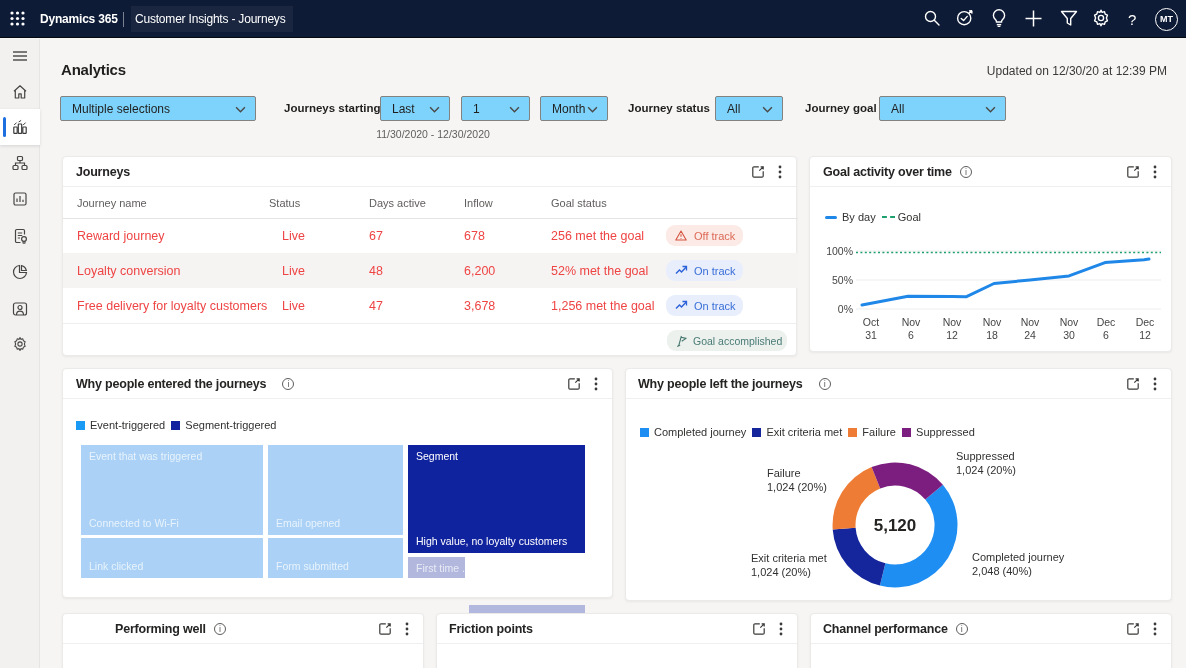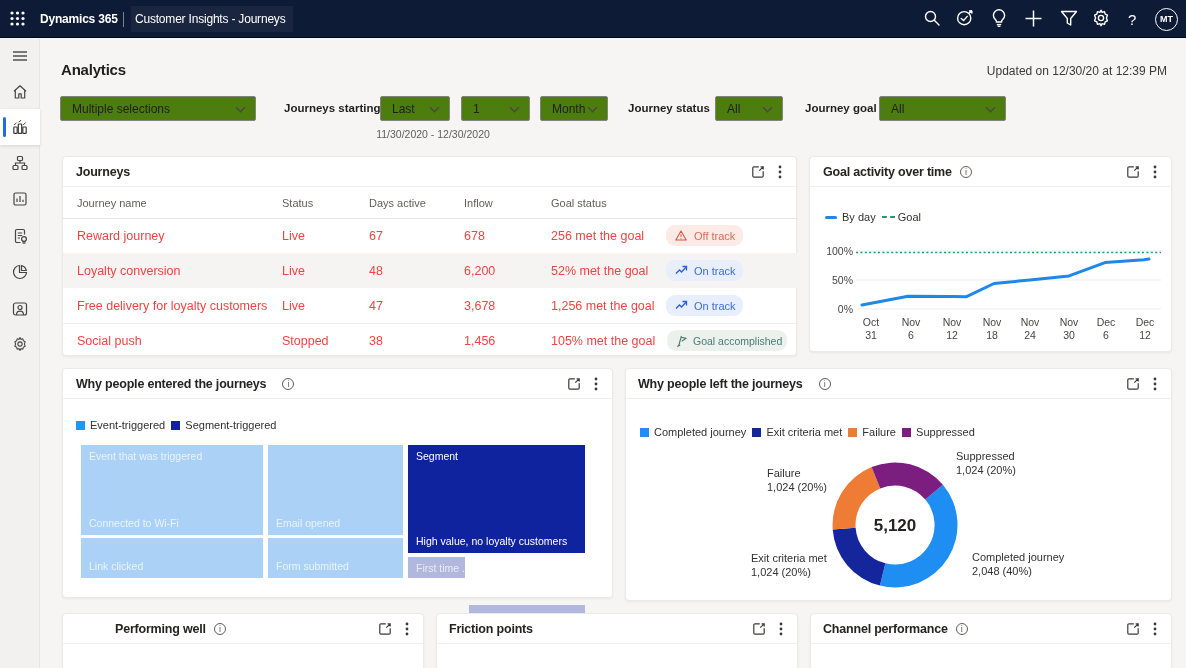--- a/index.html
+++ b/index.html
@@ -18,21 +18,21 @@
 
 .card { position:absolute; background:#fff; border:1px solid #ebeae9; border-radius:4px; box-shadow:0 1px 2.5px rgba(0,0,0,.06); }
 .chead { position:absolute; left:0; top:0; right:0; height:30px; border-bottom:1px solid #f0efee; }
 .ctitle { position:absolute; left:13px; top:8px; font-size:12.5px; font-weight:bold; color:#252423; white-space:nowrap; letter-spacing:-0.2px;}
 .info { display:inline-block; width:12px; height:12px; border:1px solid #5f5d5b; border-radius:50%; font-size:9px; color:#5f5d5b; text-align:center; line-height:11px; font-weight:normal; vertical-align:1px; margin-left:8px; font-style:normal;}
 .expand { position:absolute; right:32px; top:9px; width:12px; height:12px; color:#3b3a39;}
 .dots { position:absolute; right:14px; top:8px; }
 .legsw { display:inline-block; width:9px; height:9px; margin-right:5px; vertical-align:-1px;}
 .leg { font-size:11px; color:#323130; white-space:nowrap; }
 
-.drop { position:absolute; top:96px; height:25px; border:1px solid #84827e; border-radius:2px; background:#4d7c0f; }
+.drop { position:absolute; top:96px; height:25px; border:1px solid #84827e; border-radius:2px; background:#7dd3fc; }
 .drop span { position:absolute; left:11px; top:50%; transform:translateY(-50%); font-size:12px; color:#201f1e; white-space:nowrap; }
 .drop svg { position:absolute; right:9px; top:9px; width:11px; height:7px; fill:none; stroke:#4a4947; stroke-width:1.3; }
 .flab { position:absolute; top:102px; font-size:11.5px; font-weight:bold; color:#201f1e; white-space:nowrap; }
 
 .thead { position:absolute; top:40px; font-size:11px; color:#605e5c; white-space:nowrap; }
 .trow { position:absolute; left:0; width:735px; height:35px; }
 .trow span { position:absolute; top:50%; transform:translateY(-50%); font-size:12.5px; color:#ef4444; white-space:nowrap; }
 .pill { position:absolute; height:21px; border-radius:9px; font-size:11px; }
 .pill svg { position:absolute; left:9px; top:5px; }
 .pill span { position:absolute; left:28px; top:50%; transform:translateY(-50%); white-space:nowrap; }
@@ -192,21 +192,21 @@
       </svg>
     <svg class="dots" width="4" height="14" viewBox="0 0 4 14">
         <g fill="#3b3a39">
           <circle cx="2" cy="2" r="1.4"></circle>
           <circle cx="2" cy="7" r="1.4"></circle>
           <circle cx="2" cy="12" r="1.4"></circle>
         </g>
       </svg>
   </div>
   <div class="thead" style="left:14px;">Journey name</div>
-  <div class="thead" style="left:219px;">Status</div>
+  <div class="thead" style="left:206px;">Status</div>
   <div class="thead" style="left:306px;">Days active</div>
   <div class="thead" style="left:401px;">Inflow</div>
   <div class="thead" style="left:488px;">Goal status</div>
   <div class="abs" style="left:0;top:61px;width:735px;height:1px;background:#e5e4e3;"></div>
   <div class="abs" style="left:0;top:96px;width:735px;height:35px;background:#f5f4f3;"></div>
   <div class="abs" style="left:0;top:166px;width:735px;height:1px;background:#efeeed;"></div>
   <div class="trow" style="top:61px;">
       <span style="left:14px;">Reward journey</span>
       <span style="left:219px;">Live</span>
       <span style="left:306px;">67</span>
@@ -219,27 +219,20 @@
       <span style="left:306px;">48</span>
       <span style="left:401px;">6,200</span>
       <span style="left:488px;">52% met the goal</span>
     </div>
   <div class="trow" style="top:131px;">
       <span style="left:14px;">Free delivery for loyalty customers</span>
       <span style="left:219px;">Live</span>
       <span style="left:306px;">47</span>
       <span style="left:401px;">3,678</span>
       <span style="left:488px;">1,256 met the goal</span>
-    </div>
-  <div class="trow" style="top:166px;">
-      <span style="left:14px;">Social push</span>
-      <span style="left:219px;">Stopped</span>
-      <span style="left:306px;">38</span>
-      <span style="left:401px;">1,456</span>
-      <span style="left:488px;">105% met the goal</span>
     </div>
   <div class="pill" style="left:603px;top:68px;width:77px;background:#fbeae5;color:#dd6a57;">
     <svg width="12" height="11" viewBox="0 0 12 11" fill="none" stroke="#d65541" stroke-width="1.1">
         <path d="M6 1 L11.2 10 H0.8 Z" stroke-linejoin="round"></path>
         <line x1="6" y1="4.2" x2="6" y2="6.8"></line>
         <circle cx="6" cy="8.4" r="0.5" fill="#d65541" stroke="none"></circle>
       </svg>
     <span>Off track</span>
     </div>
   <div class="pill" style="left:603px;top:103px;width:77px;background:#e8eefb;color:#3a6fd8;">

